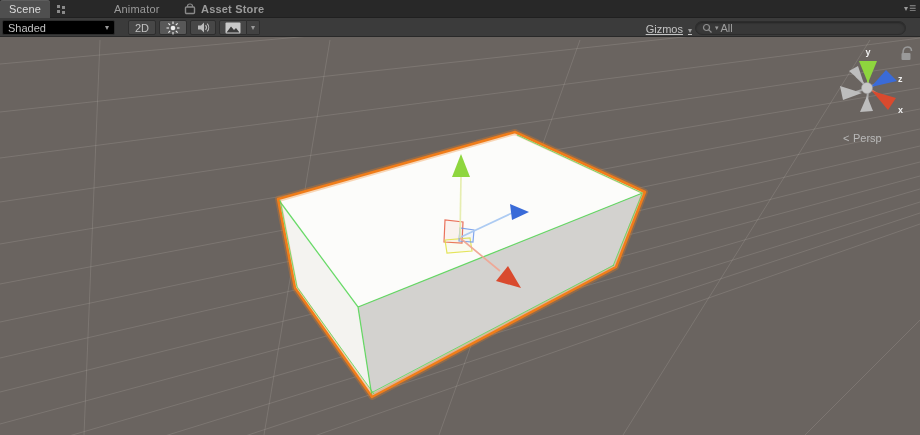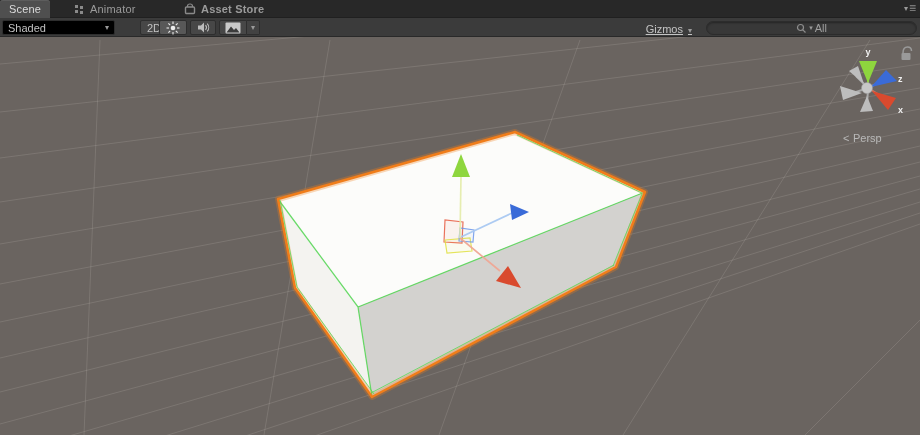--- a/index.html
+++ b/index.html
@@ -22,53 +22,53 @@
   
   .toolbar { position:absolute; left:0; top:18px; width:920px; height:19px;
     background:#3b3b3b; border-bottom:1px solid #292929; }
   .tbtn { position:absolute; top:2px; height:15px; background:#474747;
     border:1px solid #2e2e2e; border-radius:2px; display:flex; align-items:center;
     justify-content:center; color:#c2c2c2; font-size:11px; cursor:default; }
   .tbtn.lit { background:#585858; color:#efefef; }
   .shaded { left:2px; width:113px; justify-content:space-between; padding:0 5px;
     background:#000000; }
   .caret { font-size:8px; color:#9a9a9a; }
-  .btn-2d { left:128px; width:28px;margin-left:12px; }
+  .btn-2d { left:128px; width:28px; }
   .btn-sun { left:159px; width:28px; }
   .btn-audio { left:190px; width:26px; }
   .btn-fx { left:219px; width:28px; border-radius:2px 0 0 2px; }
   .btn-fxcaret { left:247px; width:13px; border-left:none; border-radius:0 2px 2px 0;
     background:#424242; }
   .gizmos { position:absolute; right:224px; top:2px; height:15px; display:flex;
     align-items:flex-end; gap:5px; color:#c4c4c4; font-size:11px; padding:0 4px; cursor:default;text-decoration:underline;}
-  .search { position:absolute; right:3px; top:3px; width:211px; height:14px;
+  .search { position:absolute; right:14px; top:3px; width:211px; height:14px;
     border-radius:8px; background:#383838; border:1px solid #2c2c2c;
     box-shadow:inset 0 1px 2px rgba(0,0,0,.35); display:flex; align-items:center;
-    padding:0 6px; gap:2px;justify-content:center; }
+    padding:0 6px; gap:2px; }
   .search .q { color:#9e9e9e; font-size:11px; }
 
   
   .scene { position:absolute; left:0; top:37px; width:920px; height:398px;
     background:#6a6460; cursor:default; }
   svg { display:block; }
   svg text { font-family:"Liberation Sans", sans-serif; }
   .gridline { stroke:rgba(235,229,222,0.14); stroke-width:1; }
   .axis-label { font-size:9px; font-weight:bold; fill:#f1f1f1; }
   .persp-text { font-size:11px; fill:#b9b9b9; }
 </style>
 </head>
 <body>
 
 <div id="app">
 
   <div class="tabbar">
     <div class="tab active" style="left:0;">
       <span>Scene</span>
     </div>
-    <div class="tab" style="left:74px;">
+    <div class="tab" style="left:56px;gap:42px;">
       <span class="ticon">
         <svg width="11" height="11">
             <g fill="#8a8a8a">
           <rect x="1" y="1" width="3" height="3"></rect>
               <rect x="6" y="2" width="3" height="3"></rect>
           <rect x="1" y="6" width="3" height="3"></rect>
               <rect x="6" y="7" width="3" height="3"></rect>
         </g>
           </svg>
       </span>

